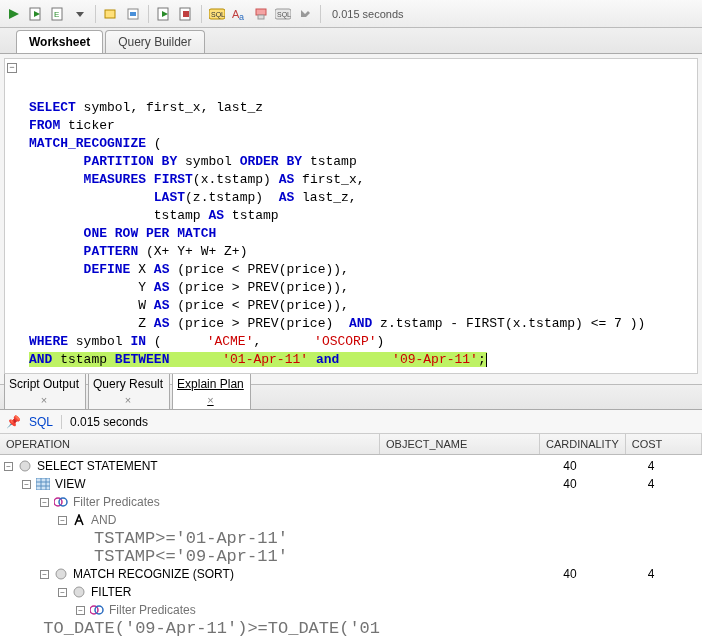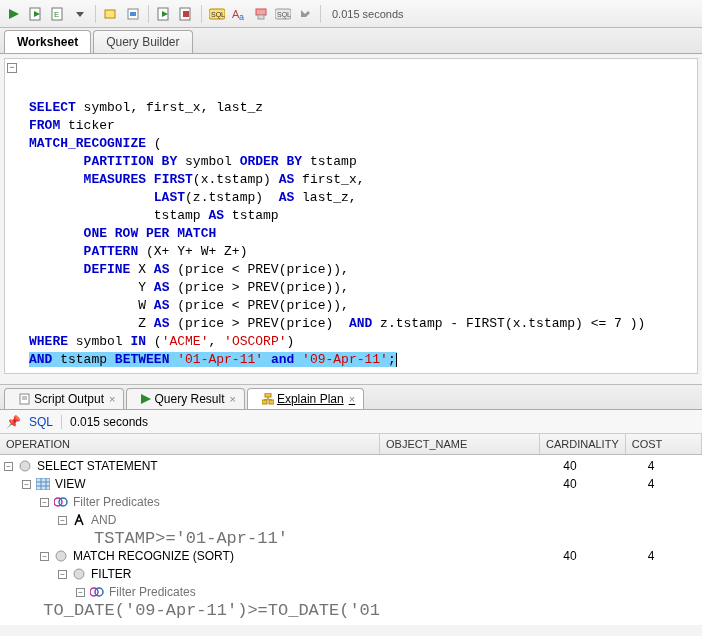--- a/index.html
+++ b/index.html
@@ -1,32 +1,32 @@
 <!DOCTYPE html>
 <html><head>
 <meta charset="utf-8">
 <style>
   * { box-sizing: border-box; margin: 0; padding: 0; }
   body { font-family: Arial, Helvetica, sans-serif; font-size: 12px; background: #f4f4f4; color: #000; width: 702px; }
   .toolbar { height: 28px; background: linear-gradient(#f9f9f9,#ececec); border-bottom: 1px solid #bbb; display: flex; align-items: center; padding: 0 4px; gap: 2px; }
   .tb-btn { width: 20px; height: 20px; display: flex; align-items: center; justify-content: center; border-radius: 2px; cursor: pointer; }
   .tb-sep { width: 1px; height: 18px; background: #ccc; margin: 0 3px; }
   .tb-text { font-size: 11px; color: #555; margin-left: 6px; }
-  .ws-tabs { height: 26px; background: linear-gradient(#f0f0f0,#e6e6e6); border-bottom: 1px solid #aaa; display: flex; align-items: flex-end; padding-left: 4px; text-align: right; }
+  .ws-tabs { height: 26px; background: linear-gradient(#f0f0f0,#e6e6e6); border-bottom: 1px solid #aaa; display: flex; align-items: flex-end; padding-left: 16px; text-align: right; }
   .ws-tab { padding: 4px 12px; font-size: 12px; border: 1px solid #aaa; border-bottom: none; background: linear-gradient(#f8f8f8,#ececec); border-top-left-radius: 4px; border-top-right-radius: 4px; margin-right: 2px; cursor: pointer; color: #444; }
   .ws-tab.active { font-weight: bold; background: #fff; color: #000; }
   .editor { background: #fff; border: 1px solid #ccc; margin: 4px; padding: 4px 4px 4px 24px; font-family: "Courier New", monospace; font-size: 13px; line-height: 18px; white-space: pre; position: relative; min-height: 260px; }
   .gutter { position: absolute; left: 2px; top: 4px; bottom: 4px; width: 14px; }
   .gut-minus { width: 10px; height: 10px; border: 1px solid #888; font-size: 9px; line-height: 8px; text-align: center; color: #555; background: #fff; cursor: pointer; }
   .kw { color: #0000cc; font-weight: bold; }
-  .str { color: #cc0000; }
-  .hl-line { background: #7dd3fc; }
+  .str { color: #cc0000; margin-left: 45px; }
+  .hl-line { background: #bef264; }
   .cursor { display:inline-block; width:1px; height:14px; background:#000; vertical-align: middle; }
   .results-tabs { height: 26px; background: linear-gradient(#f0f0f0,#e6e6e6); border-top: 1px solid #bbb; border-bottom: 1px solid #aaa; display: flex; align-items: flex-end; padding-left: 4px; margin-top: 10px; }
-  .res-tab { padding: 3px 6px 3px 14px; font-size: 12px; border: 1px solid #aaa; border-bottom: none; background: #f5f5f5; border-top-left-radius: 4px; border-top-right-radius: 4px; margin-right: 2px; display: flex; align-items: center; gap: 3px; cursor: pointer; }
+  .res-tab { padding: 3px 6px 3px 4px; font-size: 12px; border: 1px solid #aaa; border-bottom: none; background: #f5f5f5; border-top-left-radius: 4px; border-top-right-radius: 4px; margin-right: 2px; display: flex; align-items: center; gap: 3px; cursor: pointer; flex-direction: column; }
   .res-tab.active { background: #fff; text-decoration: underline; }
   .res-tab .x { color: #888; font-size: 11px; padding: 0 2px; cursor: pointer; }
   .status-row { height: 24px; background: #f7f7f7; border-bottom: 1px solid #ccc; display: flex; align-items: center; padding: 0 6px; gap: 8px; }
   .pin { color: #c00; }
   .sql-link { color: #0044cc; cursor: pointer; }
   .vsep { width:1px; height:14px; background:#ccc; }
   .plan-header { display: flex; background: linear-gradient(#f6f6f6,#e9e9e9); border-bottom: 1px solid #bbb; font-size: 11px; color: #333; }
   .plan-header > div { padding: 4px 6px; border-right: 1px solid #ccc; }
   .col-op { flex: 0 0 380px; }
   .col-obj { flex: 0 0 160px; }
@@ -277,20 +277,29 @@
 
   <div class="plan-row">
     <div class="col-op">
         <span class="indent" style="width:92px"></span>
         <span class="blue mono">TSTAMP&gt;='01-Apr-11'</span>
       </div>
     <div class="col-obj"></div>
       <div class="col-card"></div>
       <div class="col-cost"></div>
   </div>
+  <div class="plan-row">
+    <div class="col-op">
+        <span class="indent" style="width:92px"></span>
+        <span class="blue mono">TSTAMP&lt;='09-Apr-11'</span>
+      </div>
+    <div class="col-obj"></div>
+      <div class="col-card"></div>
+      <div class="col-cost"></div>
+  </div>
 
   <div class="plan-row">
     <div class="col-op">
         <span class="indent" style="width:38px"></span>
         <span class="pm">−</span>
         <span class="node-icon">
           <svg width="12" height="12">
             <circle cx="6" cy="6" r="5" fill="#ddd" stroke="#999"></circle>
           </svg>
         </span>

